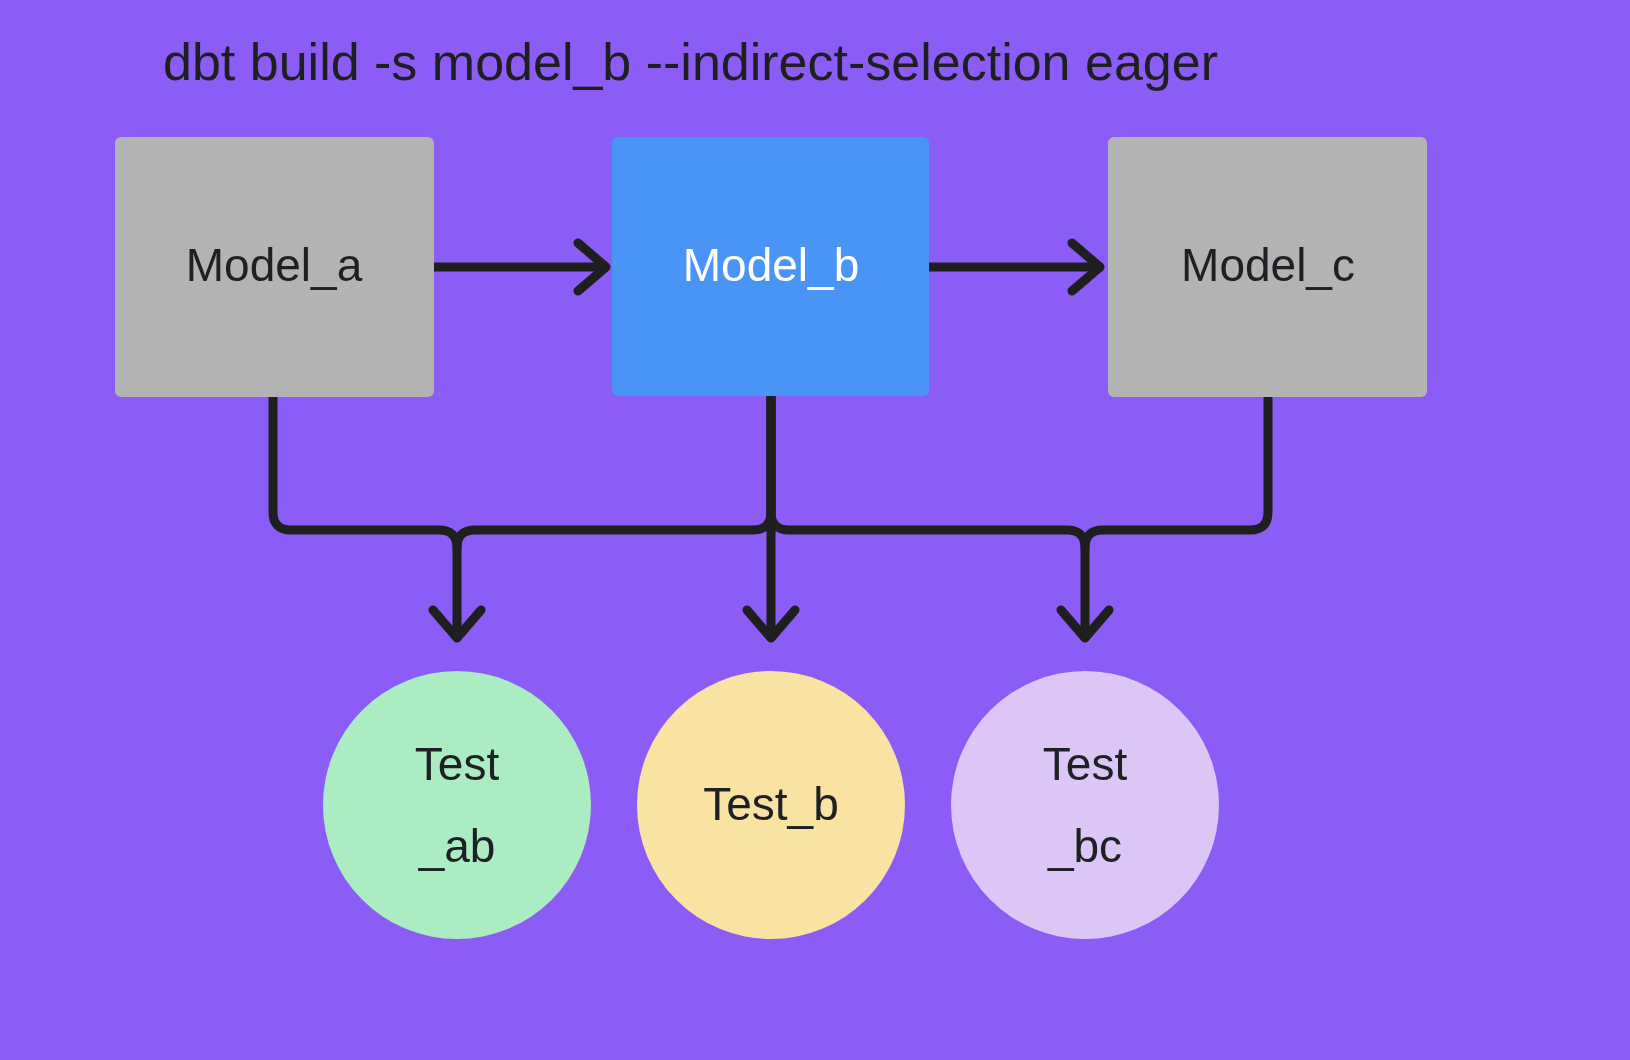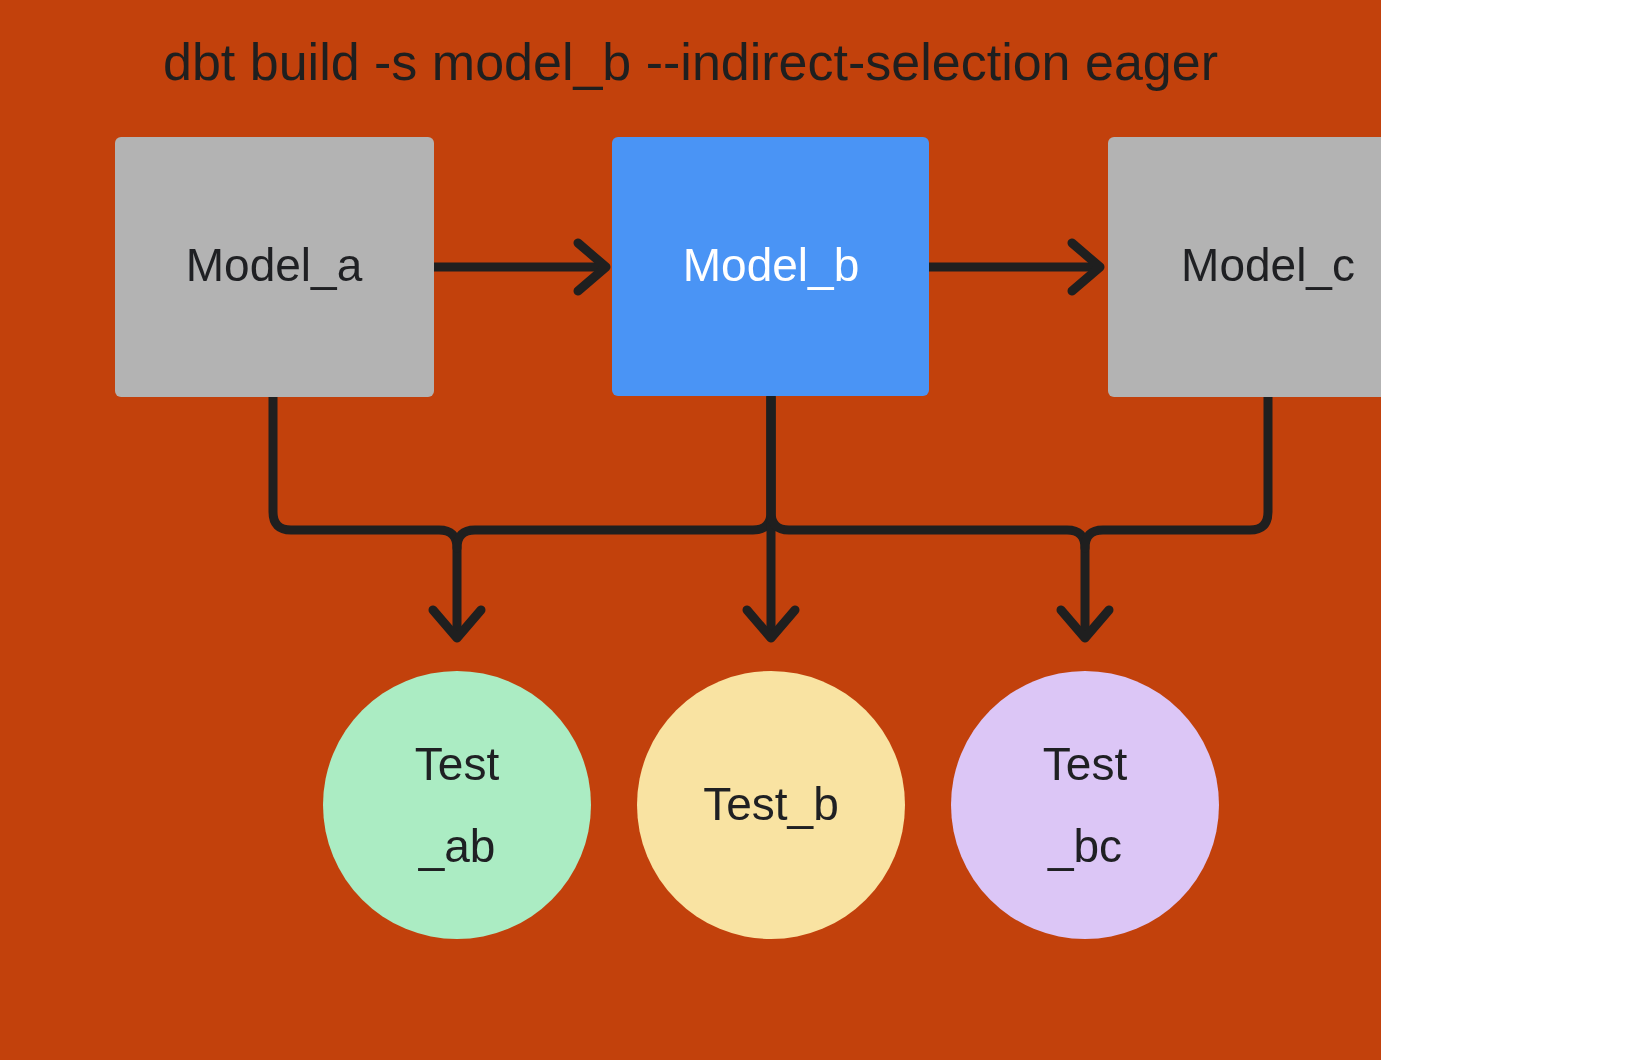--- a/index.html
+++ b/index.html
@@ -5,23 +5,23 @@
   html, body {
     margin: 0;
     padding: 0;
     background: #ffffff;
   }
   body {
     font-family: "Liberation Sans", "DejaVu Sans", sans-serif;
   }
   #canvas {
     position: relative;
-    width: 1381px;
+    width: 1630px;
     height: 1060px;
-    background: #c2410c;
+    background: #8b5cf6;
     overflow: hidden;
   }
   #diagram-svg {
     position: absolute;
     left: 0;
     top: 0;
     width: 1630px;
     height: 1060px;
   }
   .title-text {

